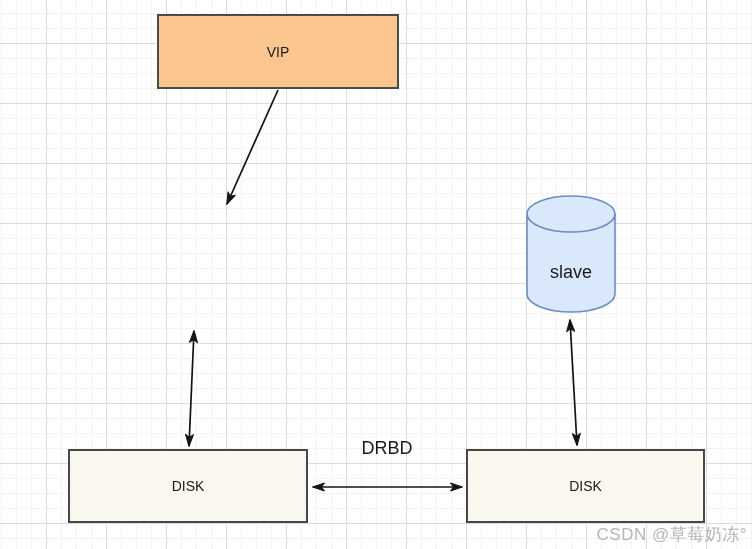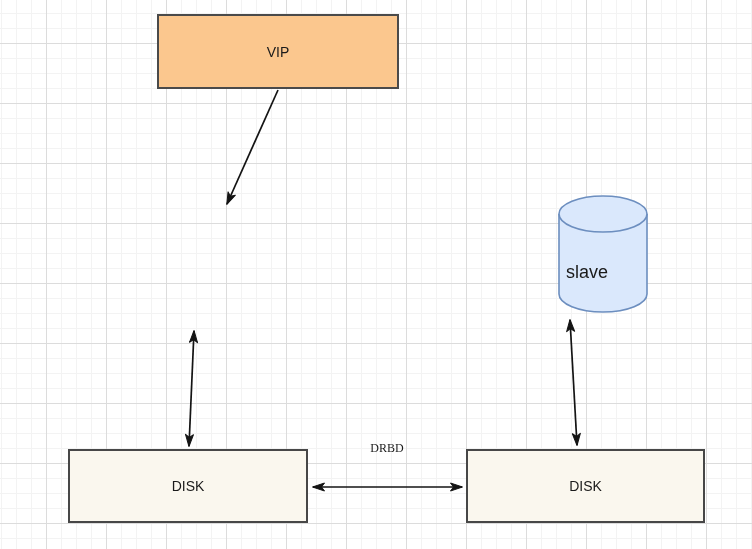--- a/index.html
+++ b/index.html
@@ -33,31 +33,31 @@
     left:157px; top:14px; width:242px; height:75px;
     background:var(--vip_fill); border:2px solid var(--vip_border);
   }
   .disk{
     background:var(--disk_fill); border:2px solid var(--disk_border);
   }
   .disk-left{left:68px; top:449px; width:240px; height:74px;}
   .disk-right{left:466px; top:449px; width:239px; height:74px;}
   .cyl{position:absolute;}
   .cyl-master{left:150px; top:213px; width:92px; height:112px;}
-  .cyl-slave{left:526px; top:195px; width:90px; height:118px;padding-left:32px;}
+  .cyl-slave{left:526px; top:195px; width:90px; height:118px;}
   .cyl svg{display:block;}
   .cyl-label{
     position:absolute; left:0; width:100%; text-align:center;
     color:var(--label); font-size:18px; line-height:22px;
   }
   .cyl-master .cyl-label{top:64px;}
   .cyl-slave .cyl-label{top:66px;}
   .edge-label{
     position:absolute; left:351px; top:437px; width:72px; text-align:center;
-    color:var(--label); font-size:12px; line-height:22px;font-family:Liberation Serif, serif;
+    color:var(--label); font-size:18px; line-height:22px;
   }
   .watermark{
     position:absolute; right:5px; bottom:3px;
     color:var(--watermark); font-size:17px; letter-spacing:0.5px;
   }
 </style>
 </head>
 <body>
 
 <div class="canvas">
@@ -90,14 +90,15 @@
   <div class="node disk disk-left">
     <span>DISK</span>
   </div>
 
   <div class="node disk disk-right">
     <span>DISK</span>
   </div>
 
   <div class="edge-label">DRBD</div>
 
+  <div class="watermark">CSDN @草莓奶冻°</div>
 
 </div>
 
 </body></html>

